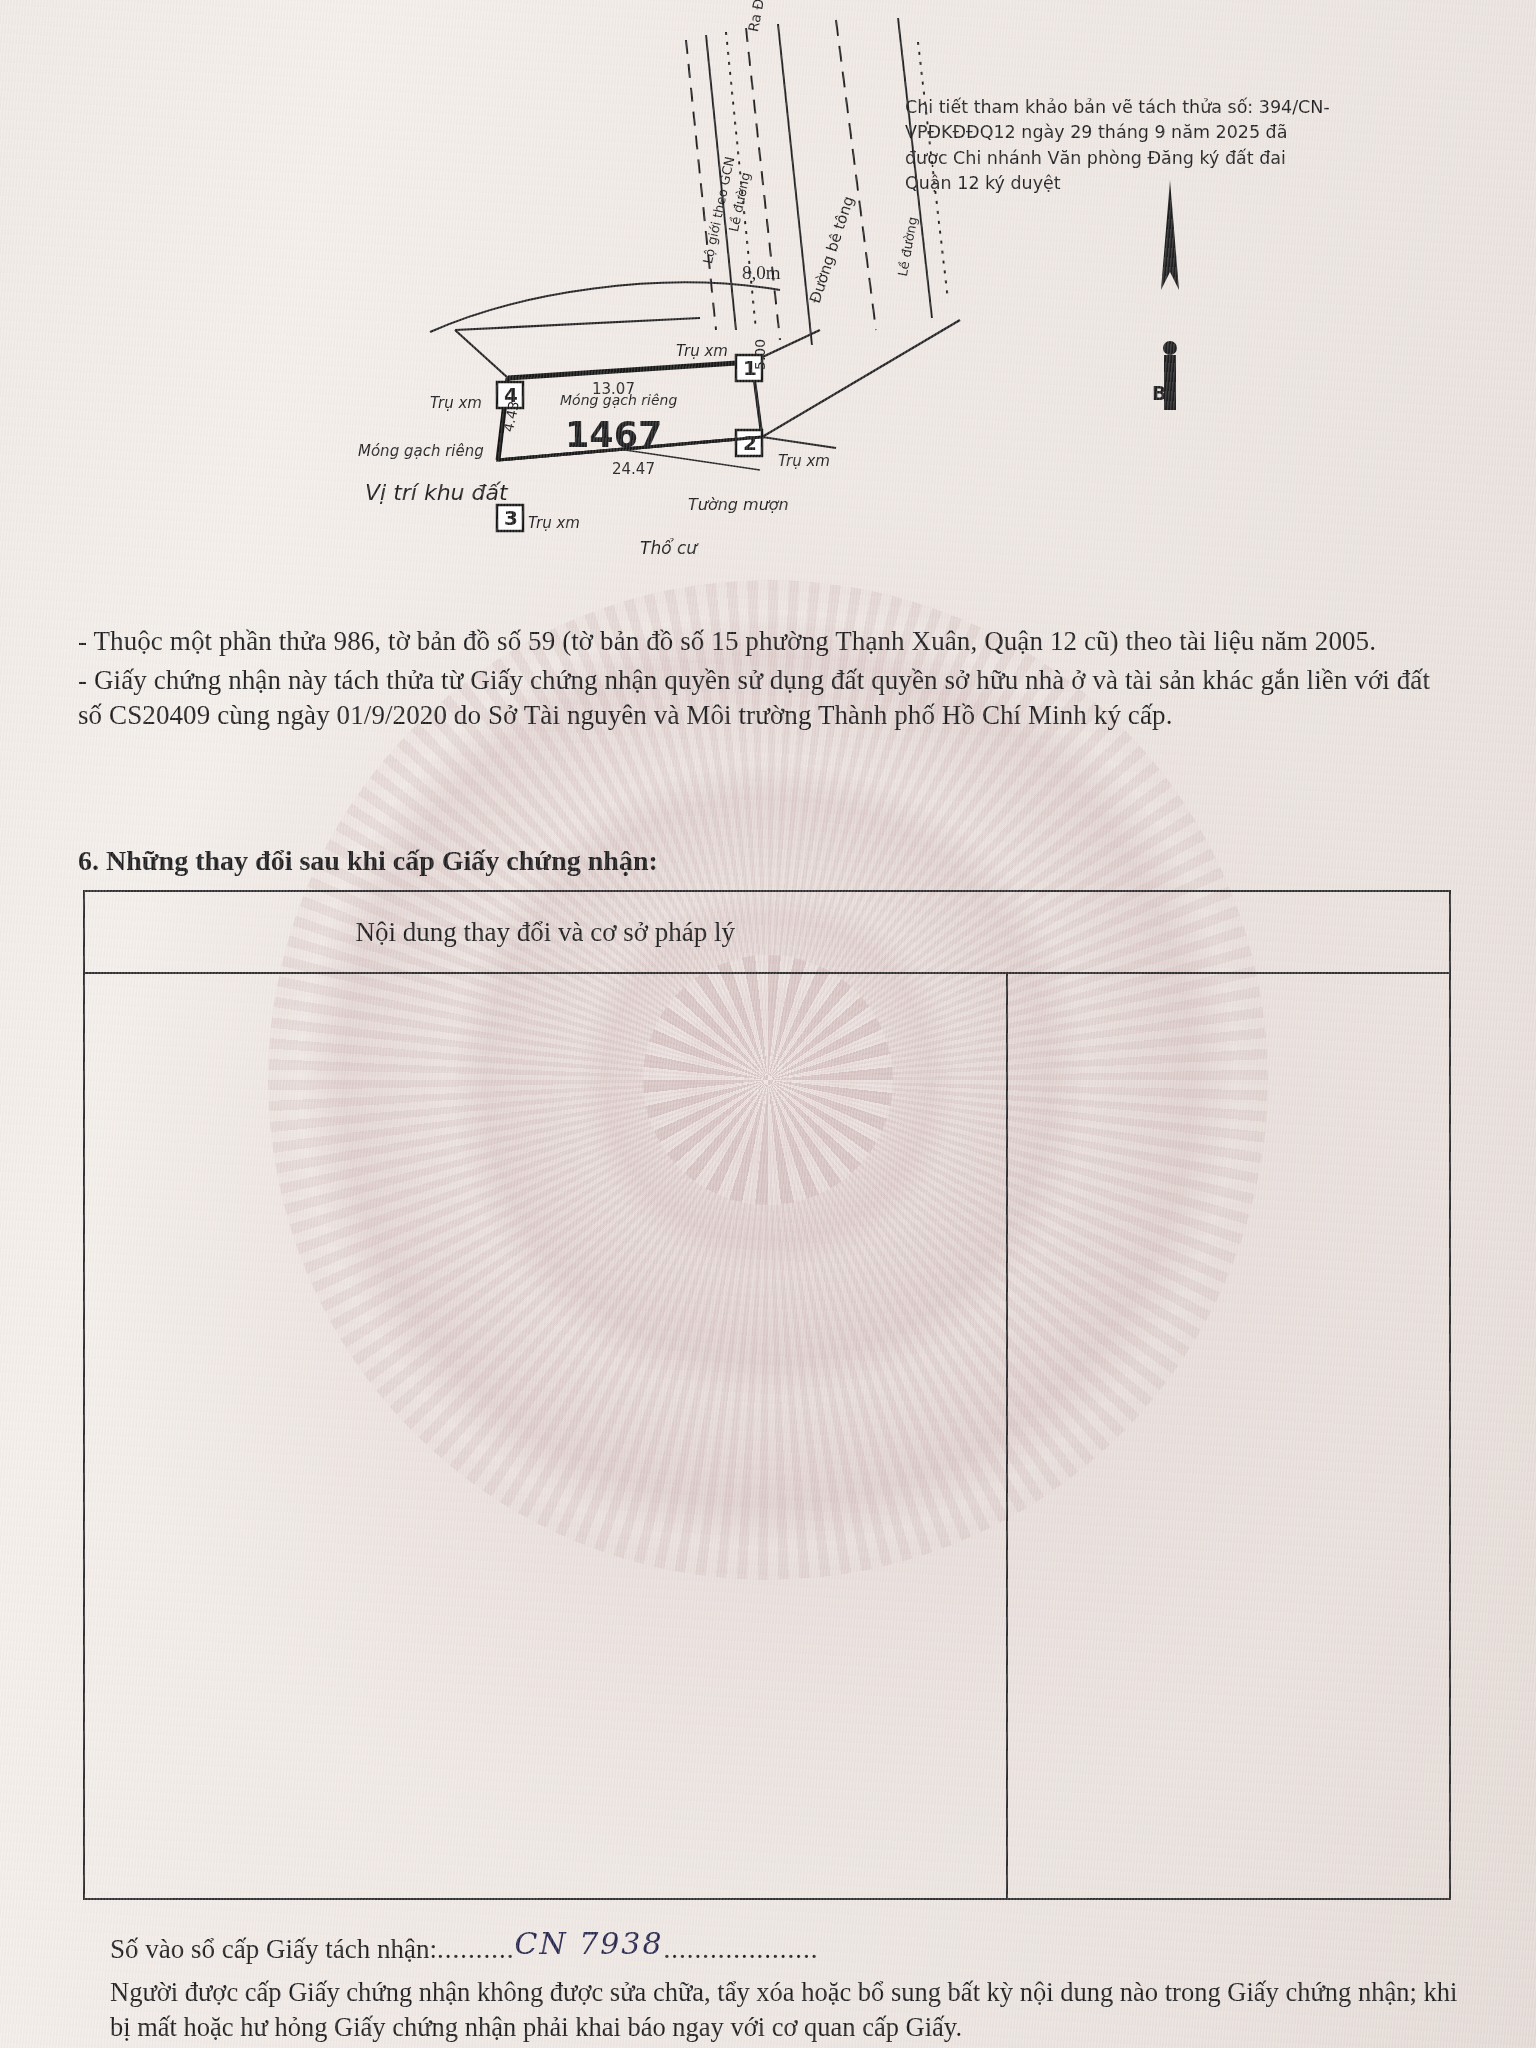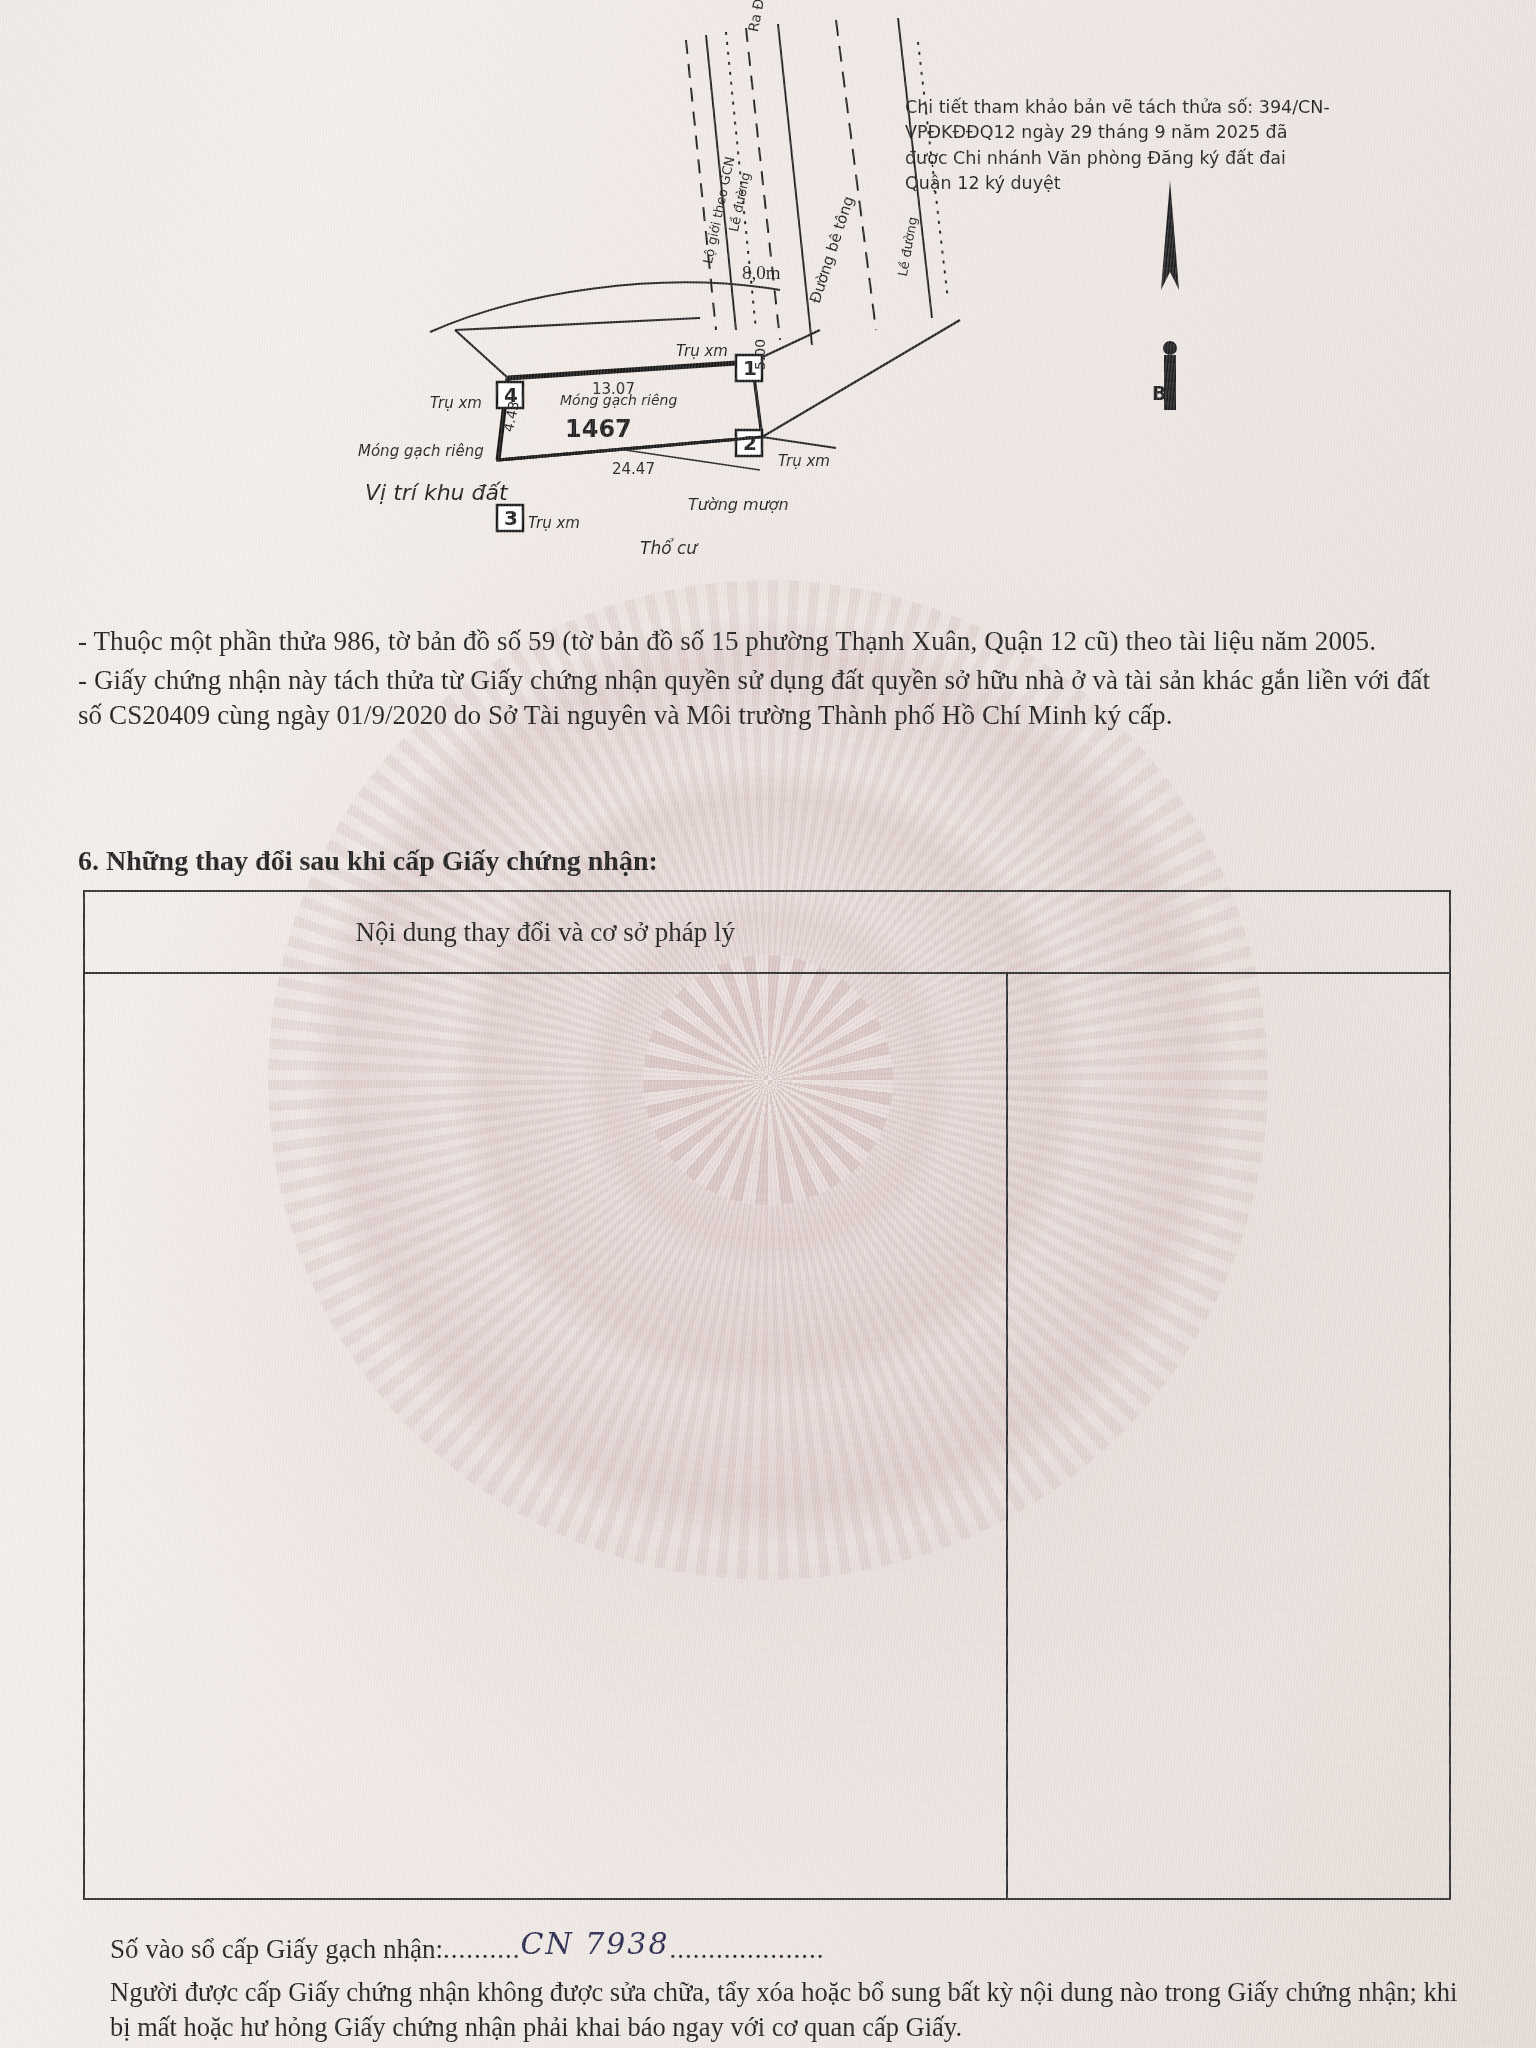--- a/index.html
+++ b/index.html
@@ -242,21 +242,21 @@
       <div style="position:absolute;left:742px;top:262px;font-family:Liberation Serif, serif;font-size:19px;">8,0m</div>
 
       <div style="position:absolute;left:592px;top:380px;font-family:'DejaVu Sans',sans-serif;font-size:15px;">13.07</div>
       <div style="position:absolute;left:612px;top:460px;font-family:'DejaVu Sans',sans-serif;font-size:15px;">24.47</div>
       <div style="position:absolute;left:500px;top:430px;transform:rotate(-78deg);transform-origin:left top;font-family:'DejaVu Sans',sans-serif;font-size:14px;">4.43</div>
       <div style="position:absolute;left:752px;top:370px;transform:rotate(-90deg);transform-origin:left top;font-family:'DejaVu Sans',sans-serif;font-size:14px;">5.00</div>
 
       <div style="position:absolute;left:560px;top:392px;font-family:'DejaVu Sans',sans-serif;font-size:14px;font-style:italic;">Móng gạch riêng</div>
       <div style="position:absolute;left:358px;top:442px;font-family:'DejaVu Sans',sans-serif;font-size:15px;font-style:italic;">Móng gạch riêng</div>
 
-      <div style="position:absolute;left:565px;top:415px;font-family:'DejaVu Sans',sans-serif;font-size:24px;font-weight:bold;">1467</div>
+      <div style="position:absolute;left:565px;top:415px;font-family:'DejaVu Sans',sans-serif;font-size:35px;font-weight:bold;">1467</div>
 
       <div style="position:absolute;left:504px;top:383px;font-family:'DejaVu Sans',sans-serif;font-size:20px;font-weight:bold;">4</div>
       <div style="position:absolute;left:504px;top:506px;font-family:'DejaVu Sans',sans-serif;font-size:20px;font-weight:bold;">3</div>
       <div style="position:absolute;left:743px;top:356px;font-family:'DejaVu Sans',sans-serif;font-size:20px;font-weight:bold;">1</div>
       <div style="position:absolute;left:743px;top:431px;font-family:'DejaVu Sans',sans-serif;font-size:20px;font-weight:bold;">2</div>
 
       <div style="position:absolute;left:430px;top:394px;font-family:'DejaVu Sans',sans-serif;font-size:15px;font-style:italic;">Trụ xm</div>
       <div style="position:absolute;left:528px;top:514px;font-family:'DejaVu Sans',sans-serif;font-size:15px;font-style:italic;">Trụ xm</div>
       <div style="position:absolute;left:676px;top:342px;font-family:'DejaVu Sans',sans-serif;font-size:15px;font-style:italic;">Trụ xm</div>
       <div style="position:absolute;left:778px;top:452px;font-family:'DejaVu Sans',sans-serif;font-size:15px;font-style:italic;">Trụ xm</div>
@@ -283,19 +283,19 @@
       <div class="head">
         <div class="col-a">Nội dung thay đổi và cơ sở pháp lý</div>
       </div>
       <div class="body">
         <div class="col-a"></div>
         <div class="col-b"></div>
       </div>
     </div>
 
     <div class="so-vao-so">
-      <span>Số vào sổ cấp Giấy gạch nhận:</span><span class="dots">..........</span><span class="handwrite">CN 7938</span><span class="dots">....................</span>
+      <span>Số vào sổ cấp Giấy tách nhận:</span><span class="dots">..........</span><span class="handwrite">CN 7938</span><span class="dots">....................</span>
     </div>
 
     <div class="foot-note">Người được cấp Giấy chứng nhận không được sửa chữa, tẩy xóa hoặc bổ sung bất kỳ nội dung nào trong Giấy chứng nhận; khi bị mất hoặc hư hỏng Giấy chứng nhận phải khai báo ngay với cơ quan cấp Giấy.</div>
 
   </div>
 </div>
 
 </body></html>

